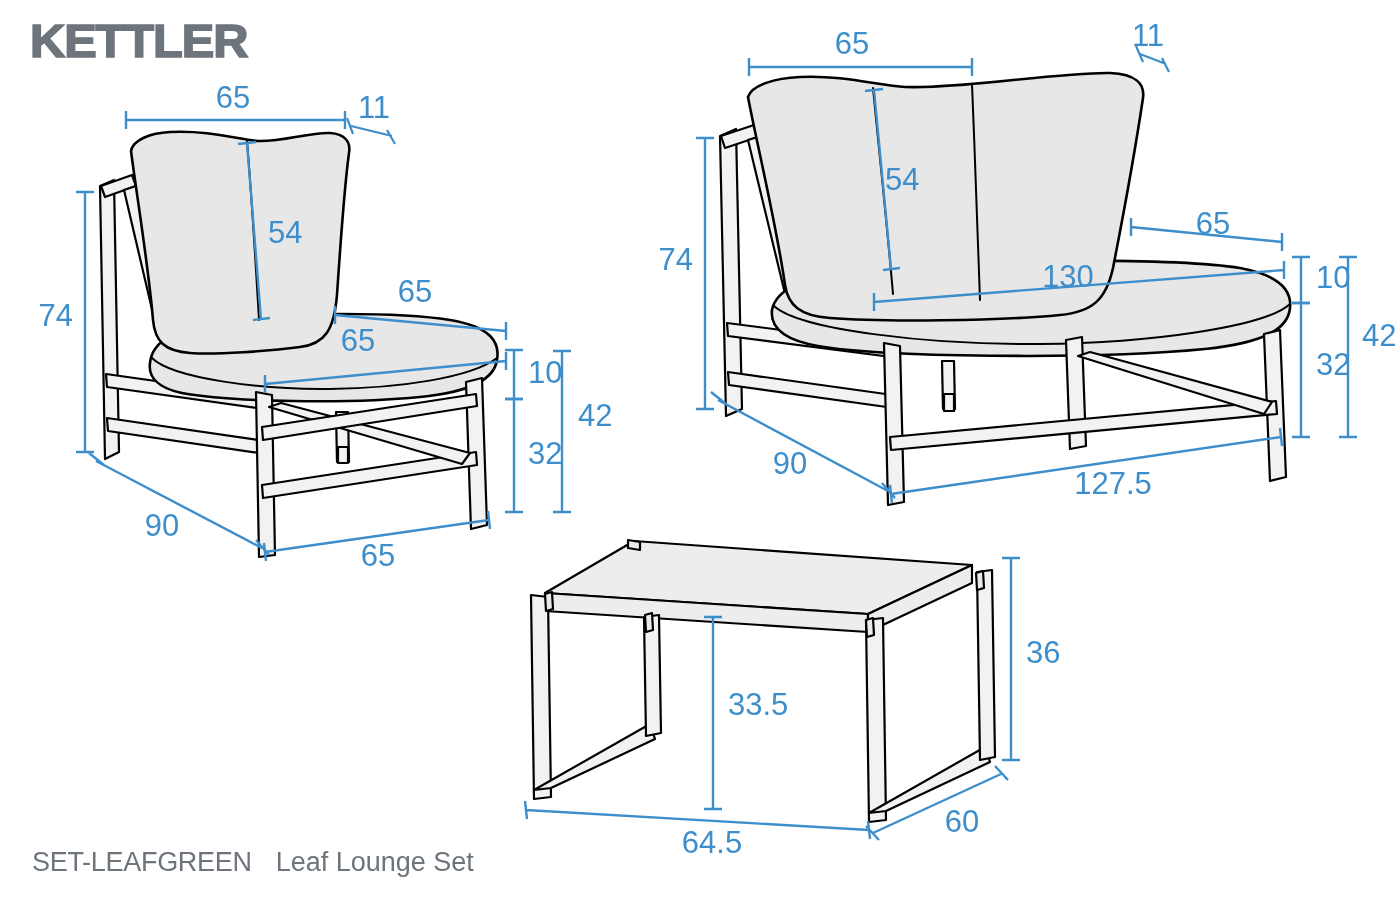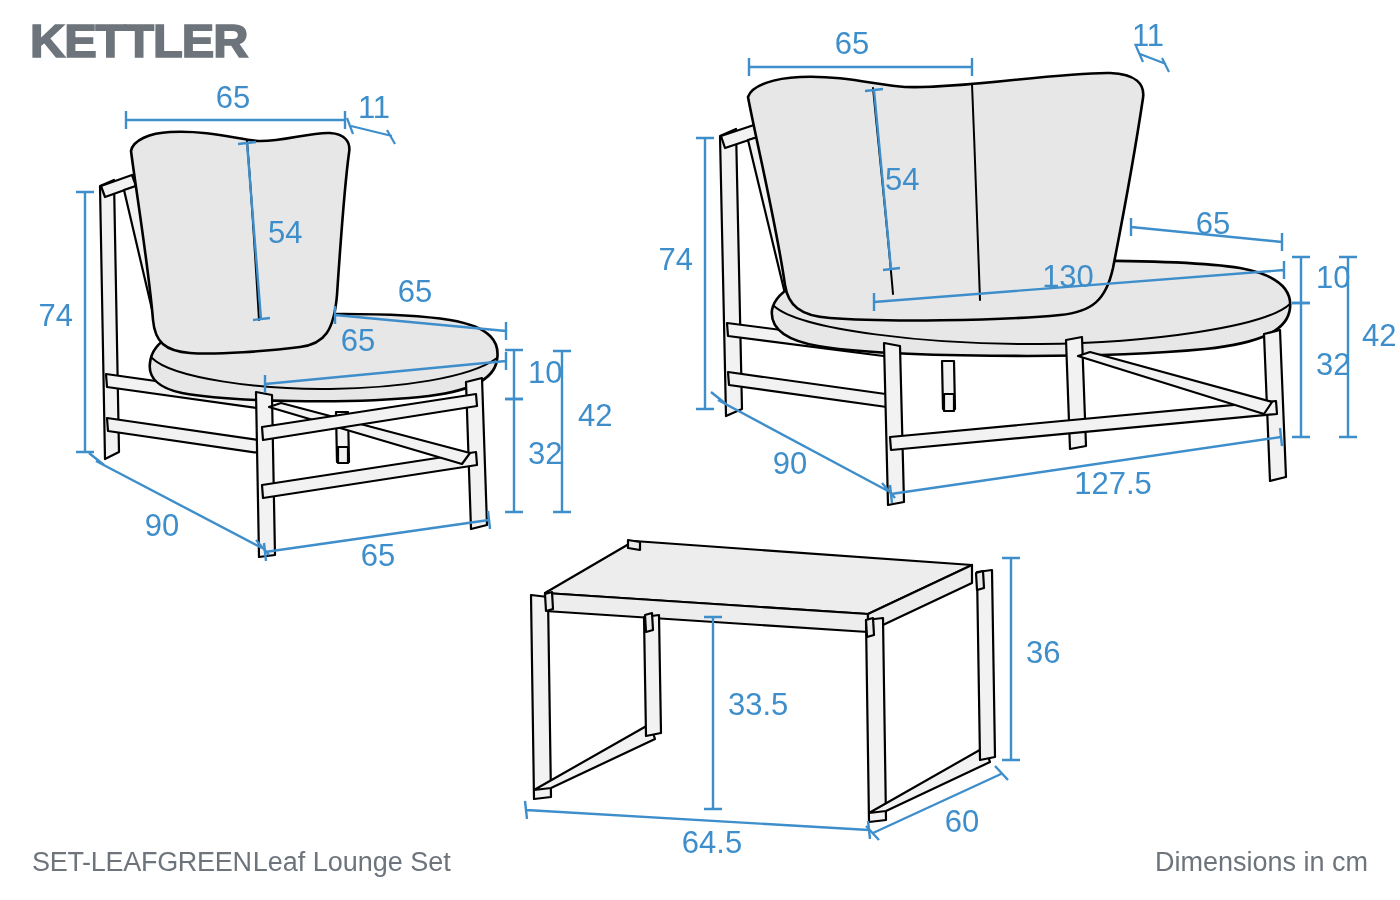--- a/index.html
+++ b/index.html
@@ -42,21 +42,21 @@
     font-size: 27px;
     color: #6d747b;
     white-space: nowrap;
   }
   .footer-left .sku {
     font-weight: 400;
     letter-spacing: -0.3px;
   }
   .footer-left .pname {
     font-weight: 400;
-    margin-left: 1px;
+    margin-left: 24px;
   }
   .footer-right {
     position: absolute;
     right: 32px;
     bottom: 22px;
     font-size: 27px;
     color: #6d747b;
     white-space: nowrap;
   }
   svg.drawing {
@@ -329,15 +329,14 @@
       <path class="dim" d="M 873,833 L 1001,774 M 866,826 L 879,840 M 995,766 L 1008,780"></path>
       <text class="dimlabel mid" x="962" y="824">60</text>
     </g>
 
   </svg>
 
   <div class="footer-left">
     <span class="sku">SET-LEAFGREEN</span><span class="pname">Leaf Lounge Set</span>
   </div>
 
-  <div class="footer-right">Dimensions in cm</div>
 
 </div>
 
 </body></html>

